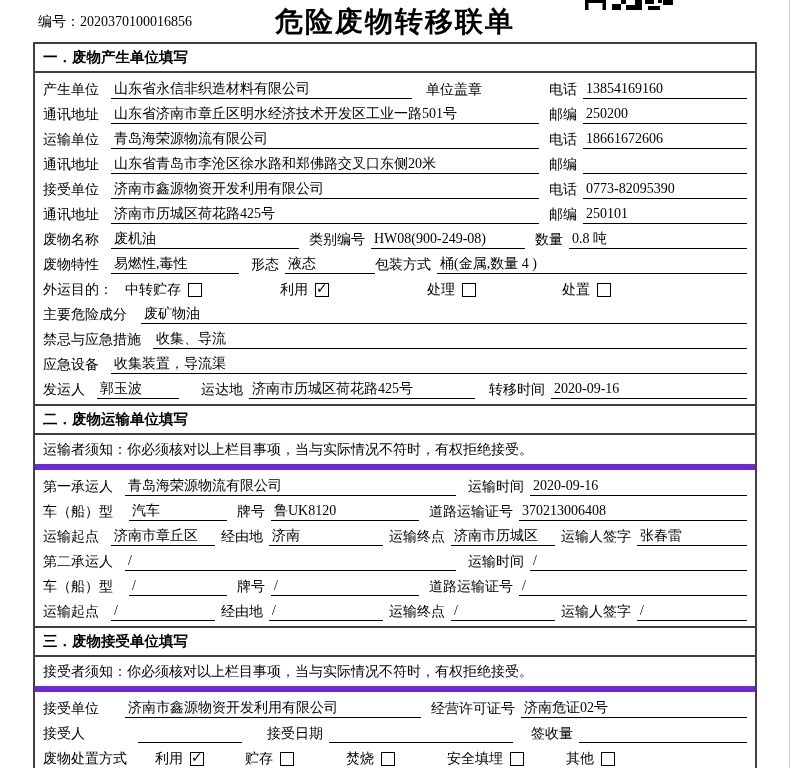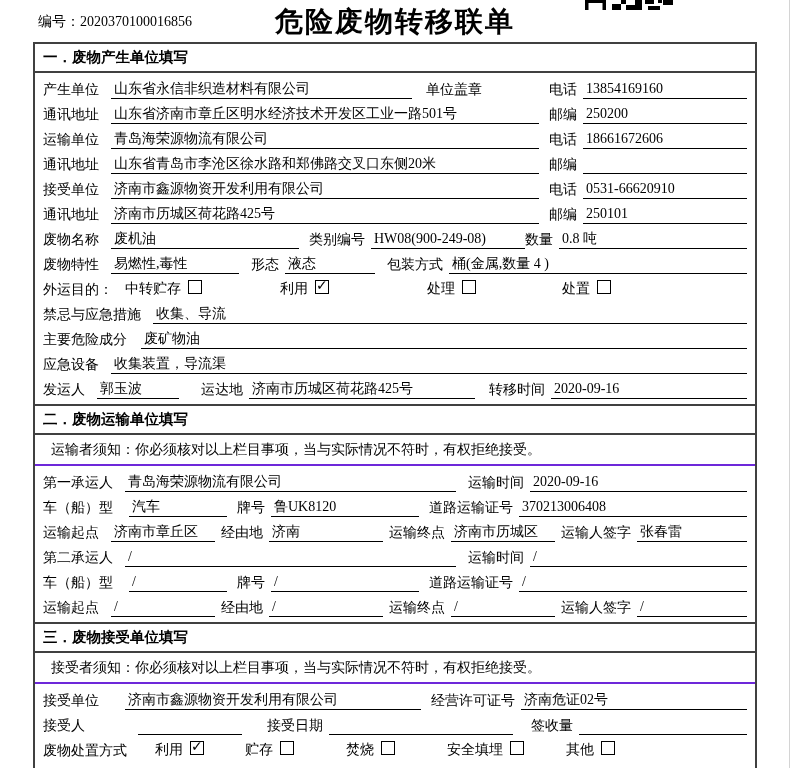--- a/index.html
+++ b/index.html
@@ -9,29 +9,29 @@
   .content{position:absolute;left:33px;top:0;width:724px;}
   .top{position:relative;height:42px;}
   .docnum{position:absolute;left:5px;top:13px;white-space:nowrap;text-align:right;}
   .title{position:absolute;left:0;width:100%;top:3px;text-align:center;
          font-family:"Liberation Sans","DejaVu Sans",sans-serif;font-weight:bold;font-size:28px;letter-spacing:2px;}
   .qr{position:absolute;left:552px;top:0;}
   .form{border:2px solid #404040;}
   .sec-h{height:23px;line-height:23px;padding:2px 8px;font-family:"Liberation Sans","DejaVu Sans",sans-serif;
          font-weight:bold;font-size:14.5px;border-bottom:2px solid #404040;}
   .sec-h.mid{border-top:2px solid #404040;}
-  .notice{height:25px;line-height:25px;padding:2px 16px;border-bottom:2px solid #6d28d9;}
+  .notice{height:25px;line-height:25px;padding:2px 8px;border-bottom:6px solid #6d28d9;}
   .rows{padding:2px 8px 4px 8px;}
   .r{display:flex;align-items:flex-end;height:24px;padding-bottom:1px;}
   .lbl{white-space:nowrap;}
   .val{border-bottom:1px solid #000;margin-left:6px;padding:0 3px;height:19px;line-height:19px;
        white-space:nowrap;overflow:hidden;}
   .grow{flex:1 1 auto;}
   .spacer{flex:1 1 auto;}
-  .opt{display:flex;height:19px;}
+  .opt{display:flex;align-items:center;height:19px;}
   .cb{display:inline-block;width:12px;height:12px;border:1.5px solid #000;margin-left:7px;position:relative;flex:none;}
   .cb.checked::before{content:"\2713";position:absolute;left:0;top:-4px;font-size:14px;font-weight:bold;
                       font-family:"DejaVu Sans",sans-serif;}
 </style>
 </head>
 <body>
 
 <div class="page">
   <div class="page-edge"></div>
   <div class="content">
@@ -87,45 +87,45 @@
           <span class="lbl" style="width:62px">通讯地址</span>
           <span class="val grow">山东省青岛市李沧区徐水路和郑佛路交叉口东侧20米</span>
           <span class="lbl" style="margin-left:10px">邮编</span>
           <span class="val" style="width:158px"></span>
         </div>
 
         <div class="r">
           <span class="lbl" style="width:62px">接受单位</span>
           <span class="val grow">济南市鑫源物资开发利用有限公司</span>
           <span class="lbl" style="margin-left:10px">电话</span>
-          <span class="val" style="width:158px">0531-66620910</span>
+          <span class="val" style="width:158px">0773-82095390</span>
         </div>
 
         <div class="r">
           <span class="lbl" style="width:62px">通讯地址</span>
           <span class="val grow">济南市历城区荷花路425号</span>
           <span class="lbl" style="margin-left:10px">邮编</span>
           <span class="val" style="width:158px">250101</span>
         </div>
 
         <div class="r">
           <span class="lbl" style="width:62px">废物名称</span>
           <span class="val" style="width:182px">废机油</span>
           <span class="lbl" style="margin-left:10px">类别编号</span>
           <span class="val" style="width:148px">HW08(900-249-08)</span>
-          <span class="lbl" style="">数量</span>
+          <span class="lbl" style="margin-left:10px">数量</span>
           <span class="val grow">0.8 吨</span>
         </div>
 
         <div class="r">
           <span class="lbl" style="width:62px">废物特性</span>
           <span class="val" style="width:122px">易燃性,毒性</span>
           <span class="lbl" style="margin-left:12px">形态</span>
           <span class="val" style="width:84px">液态</span>
-          <span class="lbl" style="margin-left:12px">包装方式</span>
+          <span class="lbl" style="">包装方式</span>
           <span class="val grow">桶(金属,数量 4 )</span>
         </div>
 
         <div class="r">
           <span class="lbl">外运目的：</span>
           <span class="opt" style="margin-left:12px">
             <span>中转贮存</span>
             <span class="cb"></span>
           </span>
           <span class="opt" style="margin-left:78px">
@@ -136,27 +136,27 @@
             <span>处理</span>
             <span class="cb"></span>
           </span>
           <span class="opt" style="margin-left:86px">
             <span>处置</span>
             <span class="cb"></span>
           </span>
         </div>
 
         <div class="r">
+          <span class="lbl" style="width:92px">主要危险成分</span>
+          <span class="val grow">废矿物油</span>
+        </div>
+
+        <div class="r">
           <span class="lbl" style="width:104px">禁忌与应急措施</span>
           <span class="val grow">收集、导流</span>
-        </div>
-
-        <div class="r">
-          <span class="lbl" style="width:92px">主要危险成分</span>
-          <span class="val grow">废矿物油</span>
         </div>
 
         <div class="r">
           <span class="lbl" style="width:62px">应急设备</span>
           <span class="val grow">收集装置，导流渠</span>
         </div>
 
         <div class="r">
           <span class="lbl" style="width:48px">发运人</span>
           <span class="val" style="width:76px">郭玉波</span>

